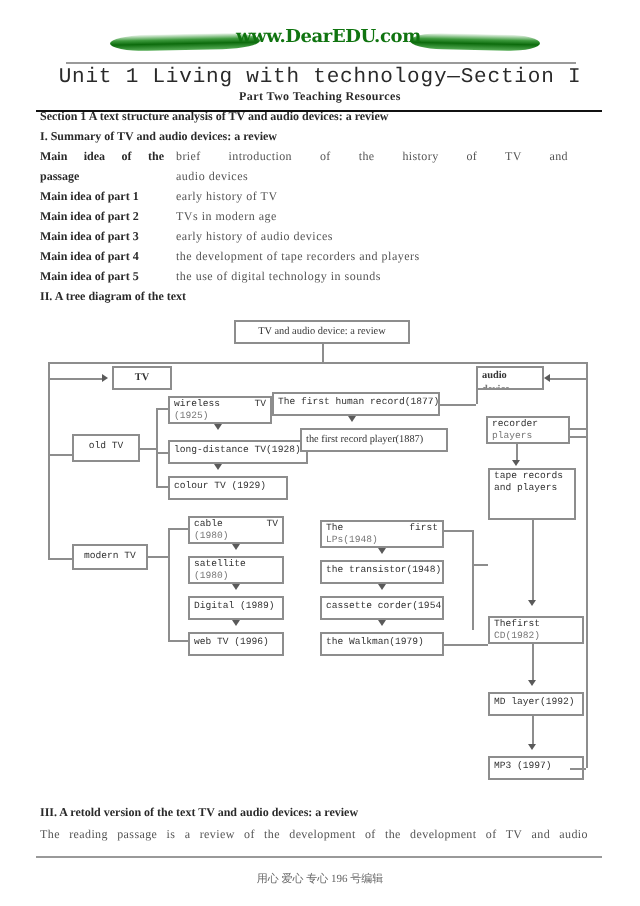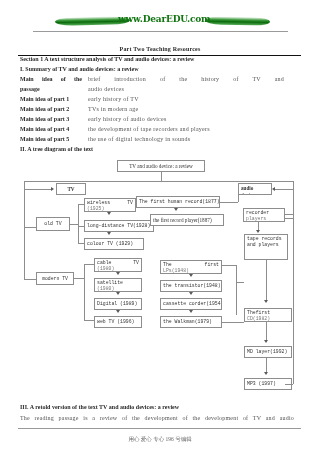--- a/index.html
+++ b/index.html
@@ -115,20 +115,21 @@
 
 <div class="page">
 
   <div class="banner">
     <div class="swoosh sw-left"></div>
     <div class="swoosh sw-right"></div>
     <div class="brand">www.DearEDU.com</div>
   </div>
   <div class="rule"></div>
 
+  <div class="doc-title">Unit 1 Living with technology—Section I</div>
   <div class="doc-subtitle">Part Two Teaching Resources</div>
 
   <div class="sec-rule" style="left:18px;top:55px;width:283px;"></div>
   <div class="line b" style="left:20px;top:56px;">Section 1 A text structure analysis of TV and audio devices: a review</div>
   <div class="line b" style="left:20px;top:66px;">I. Summary of TV and audio devices: a review</div>
 
   <div class="lbl" style="left:20px;top:76px;width:62px;">
     <span class="lbl-spread" style="width:62px;">Main idea of the</span>
   </div>
   <div class="lbl" style="left:20px;top:86px;">passage</div>

